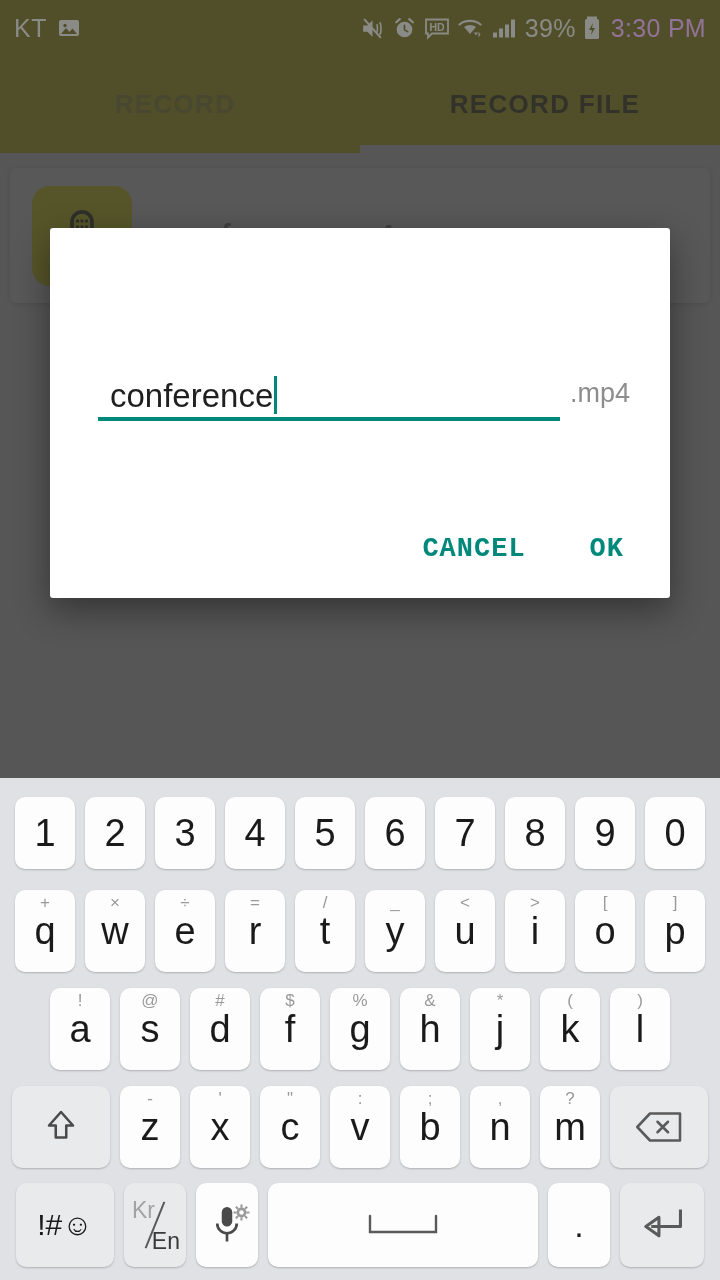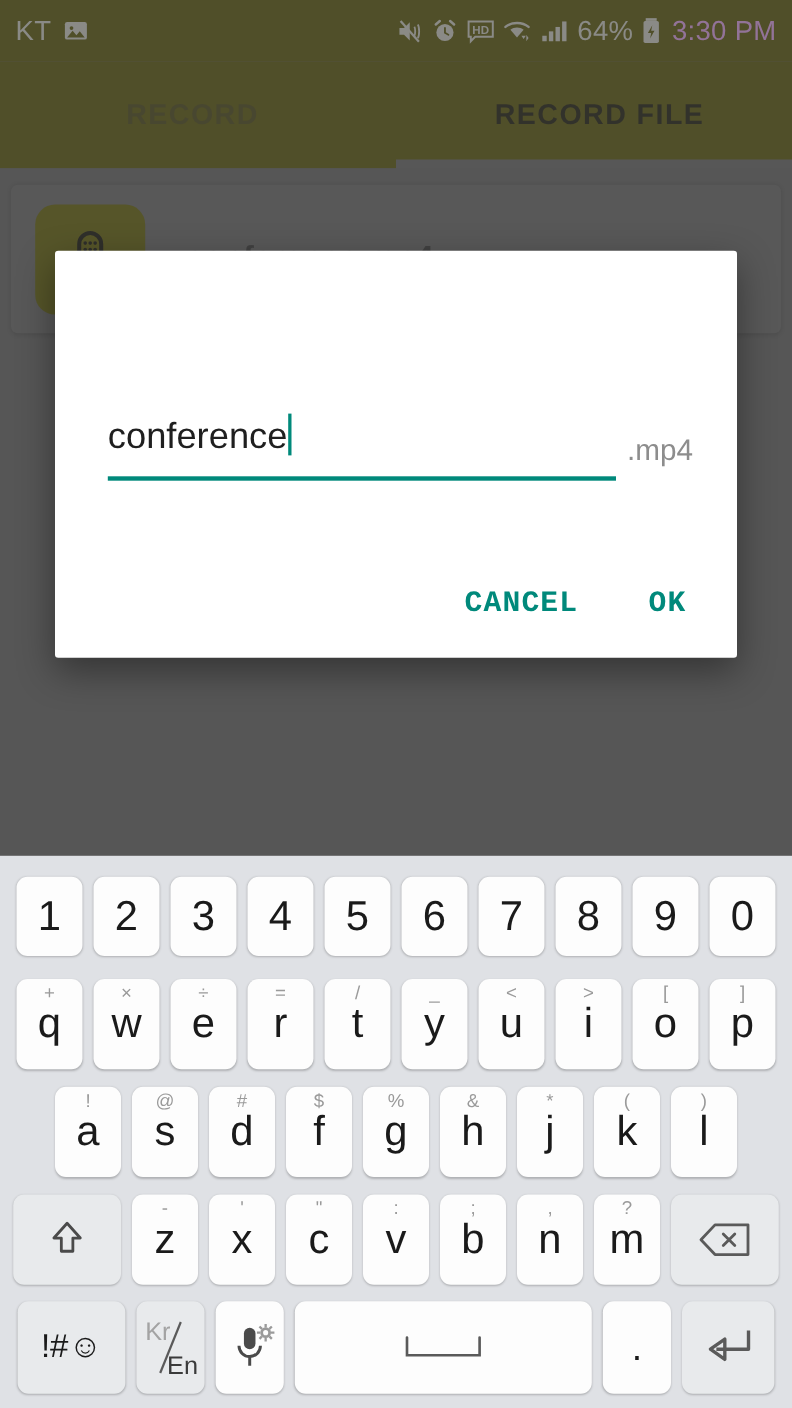--- a/index.html
+++ b/index.html
@@ -76,22 +76,22 @@
   .dlg-title {
     position: absolute; left: 48px; top: 42px;
     font-size: 36px; font-weight: bold; color: #232323; letter-spacing: .1px;
   }
   .field-row {
     position: absolute; left: 48px; top: 148px; width: 532px;
     display: flex; align-items: flex-end;
   }
   .edit-wrap { position: relative; width: 462px; }
   .edit-text {
-    font-size: 33px; color: #1f1f1f; padding-bottom: 22px; white-space: nowrap;
-    position: relative; display: inline-block;
+    font-size: 33px; color: #1f1f1f; padding-bottom: 6px; white-space: nowrap;
+    position: relative; display: inline-block; margin-left: 12px;
   }
   .caret {
     display: inline-block; width: 3px; height: 38px; background: #00897b;
     vertical-align: -7px; margin-left: 1px;
   }
   .edit-underline {
     position: absolute; left: 0; bottom: 0; width: 462px; height: 4px; background: #00897b;
   }
   .ext-label {
     font-size: 27px; color: #8d8d8d; margin-left: 10px; padding-bottom: 12px;
@@ -194,21 +194,21 @@
           </svg>
         </span>
         <span class="sb-icon">
           <svg width="26" height="25" viewBox="0 0 26 24">
             <rect x="1" y="16" width="4" height="5" fill="#ddddd4"></rect>
             <rect x="7" y="12" width="4" height="9" fill="#ddddd4"></rect>
             <rect x="13" y="8" width="4" height="13" fill="#ddddd4"></rect>
             <rect x="19" y="3" width="4" height="18" fill="#ddddd4"></rect>
           </svg>
         </span>
-        <span class="sb-batt">64%</span>
+        <span class="sb-batt">39%</span>
         <span class="sb-icon">
           <svg width="18" height="26" viewBox="0 0 18 26">
             <rect x="4" y="1.5" width="10" height="2.5" fill="#ddddd4"></rect>
             <rect x="2" y="4" width="14" height="20" rx="1.6" fill="#ddddd4"></rect>
             <path d="M10 8l-4 7h3l-1 5 4-7H9z" fill="#5e5b07"></path>
           </svg>
         </span>
         <span class="sb-time">3:30 PM</span>
       </div>
     </div>

